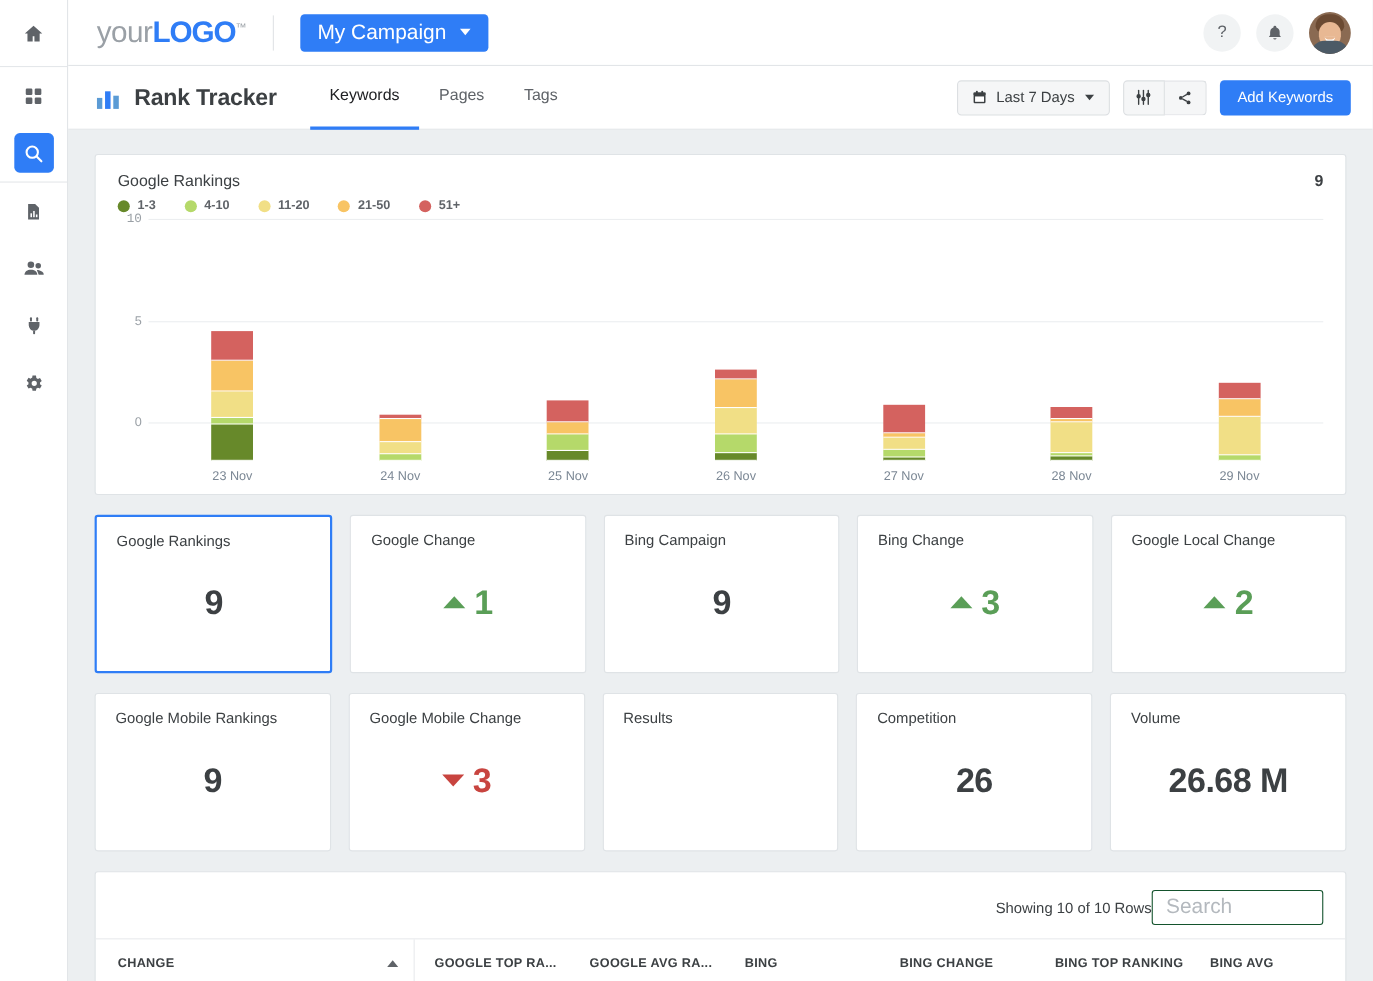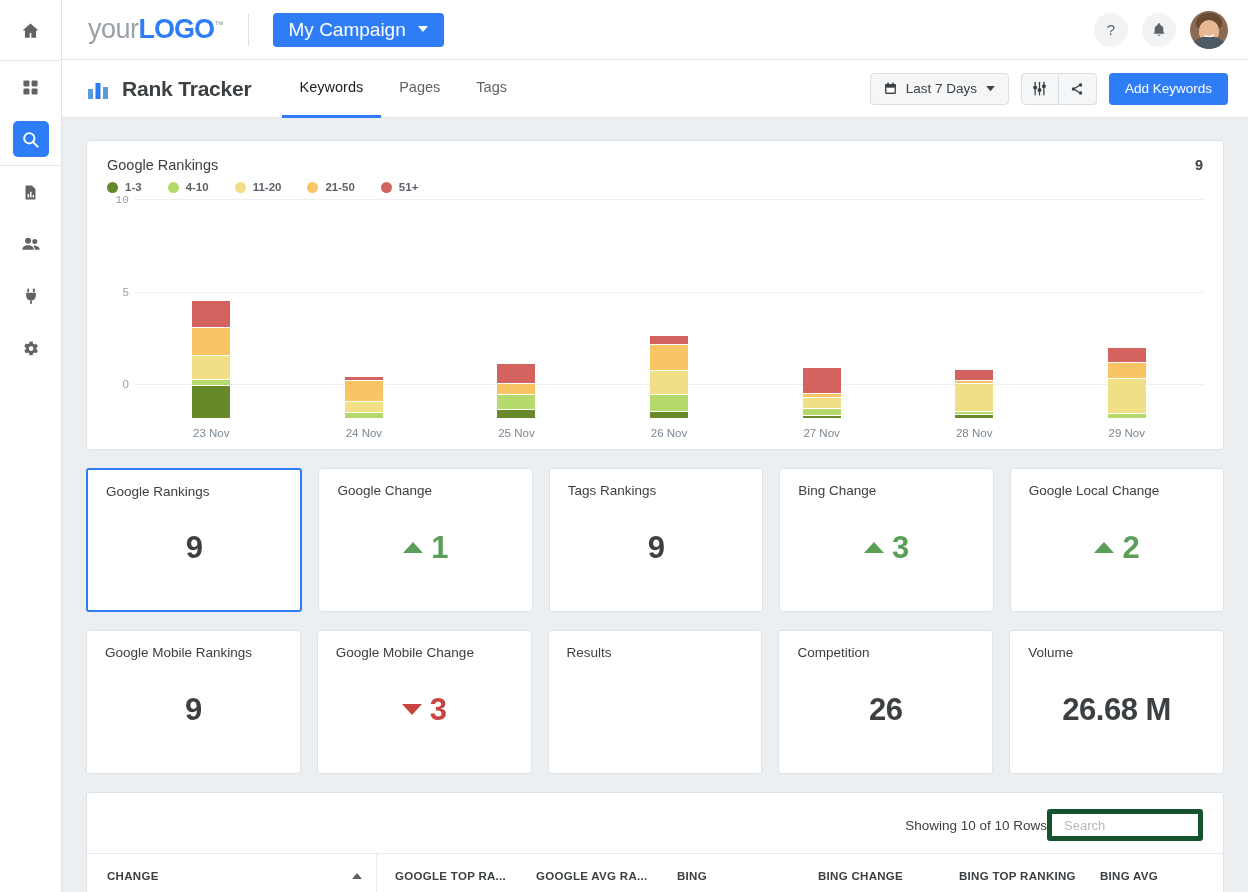--- a/index.html
+++ b/index.html
@@ -135,22 +135,22 @@
   .tri-up { width: 0; height: 0; border-left: 10px solid transparent; border-right: 10px solid transparent;
             border-bottom: 11px solid #5a9e57; }
   .tri-down { width: 0; height: 0; border-left: 10px solid transparent; border-right: 10px solid transparent;
               border-top: 11px solid #c8443f; }
 
   
   .table-card { margin-top: 18px; background: #fff; border: 1px solid #dfe3e6; border-radius: 3px; }
   .table-top { display: flex; align-items: center; justify-content: flex-end; padding: 16px 20px 12px 20px; }
   .rows-text { font-size: 13.5px; color: #3c4043; }
   .search-box {
-    width: 156px; height: 32px; border: 5px solid #14532d; border-radius: 3px;
-    padding: 0 12px; font-size: 13px; color: #3c4043; font-family: inherit; background: #fff;
+    width: 156px; height: 32px; border: 1px solid #14532d; border-radius: 3px;
+    padding: 0 12px; font-size: 19px; color: #3c4043; font-family: inherit; background: #fff;
   }
   .search-box::placeholder { color: #b4b9be; }
   .thead { display: flex; border-top: 1px solid #e8eaed; }
   .th {
     font-size: 11.5px; font-weight: 700; color: #3c4043; letter-spacing: 0.3px;
     padding: 16px 0 14px 0; display: flex; align-items: center; white-space: nowrap;
   }
   .th.kw { width: 290px; padding-left: 20px; justify-content: space-between; padding-right: 14px;
            border-right: 1px solid #e8eaed; }
   .th.c { padding-left: 18px; }
@@ -462,21 +462,21 @@
             </div>
           </div>
           <div class="kpi">
             <div class="kpi-label">Google Change</div>
             <div class="kpi-value up">
               <span class="tri-up"></span>
               <span>1</span>
             </div>
           </div>
           <div class="kpi">
-            <div class="kpi-label">Tags Rankings</div>
+            <div class="kpi-label">Bing Campaign</div>
             <div class="kpi-value">
               <span>9</span>
             </div>
           </div>
           <div class="kpi">
             <div class="kpi-label">Bing Change</div>
             <div class="kpi-value up">
               <span class="tri-up"></span>
               <span>3</span>
             </div>

